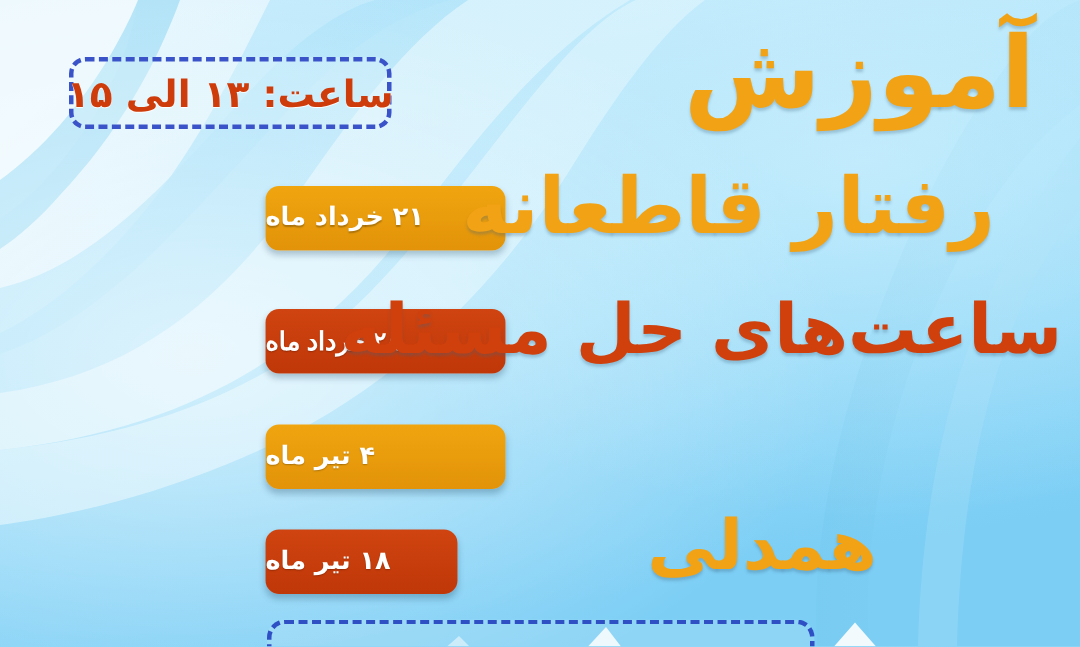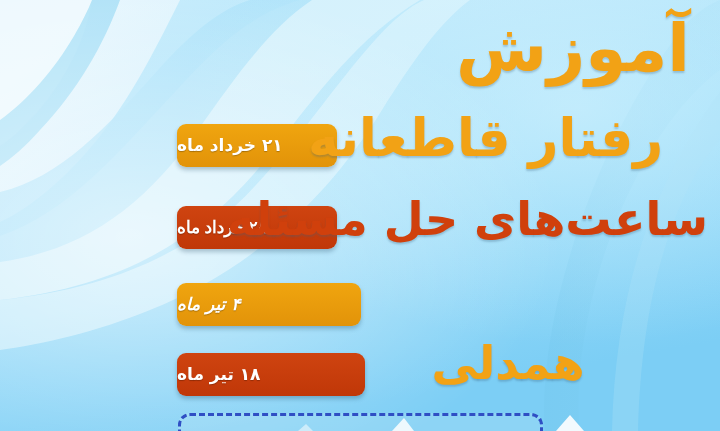--- a/index.html
+++ b/index.html
@@ -43,22 +43,22 @@
     color:#fff;
     font-size:17px;font-weight:bold;line-height:1;
     white-space:nowrap;
     text-shadow:0 1px 1px rgba(0,0,0,.25);
   }
   .db-orange{background:linear-gradient(180deg,#f0a50f 0%,#e29309 100%);}
   .db-red{background:linear-gradient(180deg,#cf4410 0%,#c03708 100%);}
 
   #badge-0{left:177px;top:124px;width:160px;height:43px;}
   #badge-1{left:177px;top:206px;width:160px;height:43px;font-family:Liberation Serif, serif;}
-  #badge-2{left:177px;top:283px;width:184px;height:43px;font-style:italic;}
-  #badge-3{left:177px;top:353px;width:188px;height:43px;}
+  #badge-2{left:177px;top:283px;width:160px;height:43px;}
+  #badge-3{left:177px;top:353px;width:128px;height:43px;}
 
   
   #headings{
     position:absolute;right:12px;top:0;width:400px;height:420px;
     text-align:center;
   }
   .head-line{
     position:absolute;right:0;width:100%;
     line-height:1;white-space:nowrap;font-weight:bold;
     text-shadow:0 2px 2px rgba(60,100,130,.30);
@@ -141,20 +141,23 @@
              L612,431 C614,344 630,262 660,196 C678,156 698,120 720,92 Z" fill="#9ddcf6" opacity="0.45"></path>
 
     <rect x="0" y="0" width="720" height="431" fill="url(#gglowR)"></rect>
     <rect x="0" y="0" width="720" height="431" fill="url(#gglowL)"></rect>
 
     <path d="M392,431 L404,418 L414,431 Z" fill="#ffffff" opacity="0.9"></path>
     <path d="M556,431 L570,415 L584,431 Z" fill="#ffffff" opacity="0.9"></path>
     <path d="M298,431 L306,424 L313,431 Z" fill="#ffffff" opacity="0.55"></path>
   </svg>
 
+  <div id="time-badge">
+    <span class="txt">ساعت: ۱۳ الی ۱۵</span>
+  </div>
 
   <div id="badge-0" class="date-badge db-orange">
     <span>۲۱ خرداد ماه</span>
   </div>
 
   <div id="badge-1" class="date-badge db-red">
     <span>۲۸ خرداد ماه</span>
   </div>
 
   <div id="badge-2" class="date-badge db-orange">

